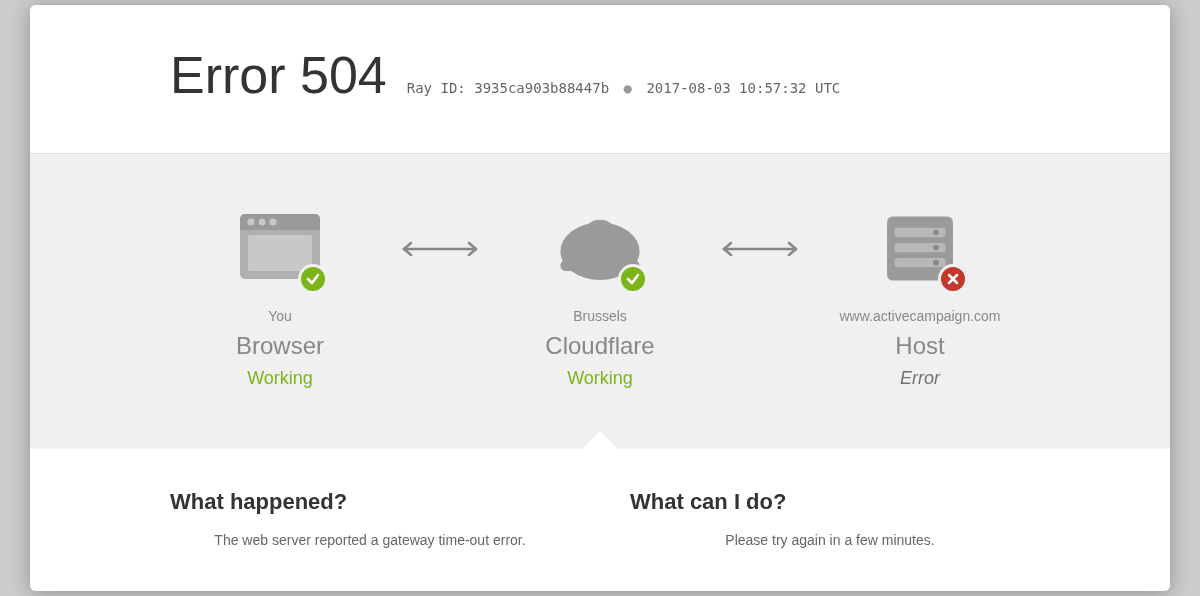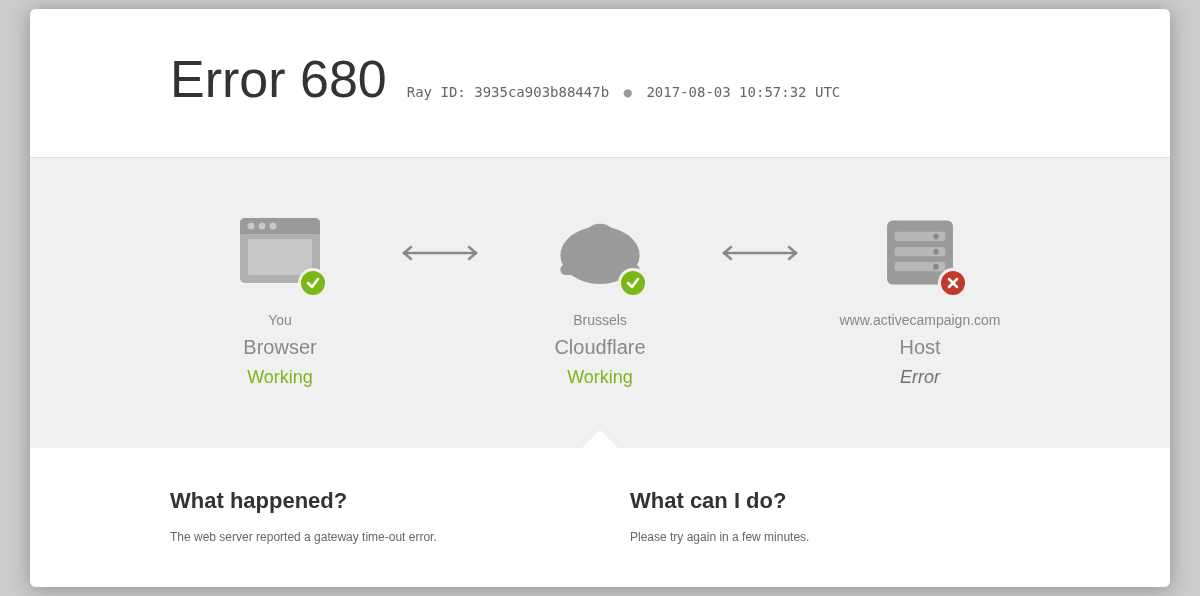--- a/index.html
+++ b/index.html
@@ -99,21 +99,21 @@
     .status-badge svg {
       width: 14px;
       height: 14px;
     }
     .node-location {
       font-size: 14px;
       color: #888;
       text-align: left;
     }
     .node-name {
-      font-size: 20px;
+      font-size: 24px;
       color: #888;
       text-align: center;
       margin-top: -6px;
     }
     .node-status {
       font-size: 18px;
       font-weight: 500;
       text-align: center;
       margin-top: -6px;
     }
@@ -140,23 +140,24 @@
     .info-col {
       flex: 1;
     }
     .info-col h2 {
       font-size: 22px;
       font-weight: 600;
       color: #333;
       margin-bottom: 14px;
     }
     .info-col p {
-      font-size: 12px;
+      font-size: 14px;
       color: #666;
       line-height: 1.6;
+      text-align: center;
     }
     
     .diagram-section::after {
       content: '';
       position: absolute;
       bottom: 0;
       left: 50%;
       transform: translateX(-50%);
       width: 0;
       height: 0;
@@ -165,21 +166,21 @@
       border-bottom: 18px solid #fff;
     }
   </style>
 </head>
 <body>
 
 <div class="browser-window">
 
   <div class="error-header">
     <div class="error-title-row">
-      <span class="error-code">Error 680</span>
+      <span class="error-code">Error 504</span>
       <span class="ray-id">
         <span>Ray ID:</span>
         <span>3935ca903b88447b</span>
         <span class="bullet">●</span>
         <span>2017-08-03 10:57:32 UTC</span>
       </span>
     </div>
   </div>
 
   <div class="diagram-section">

